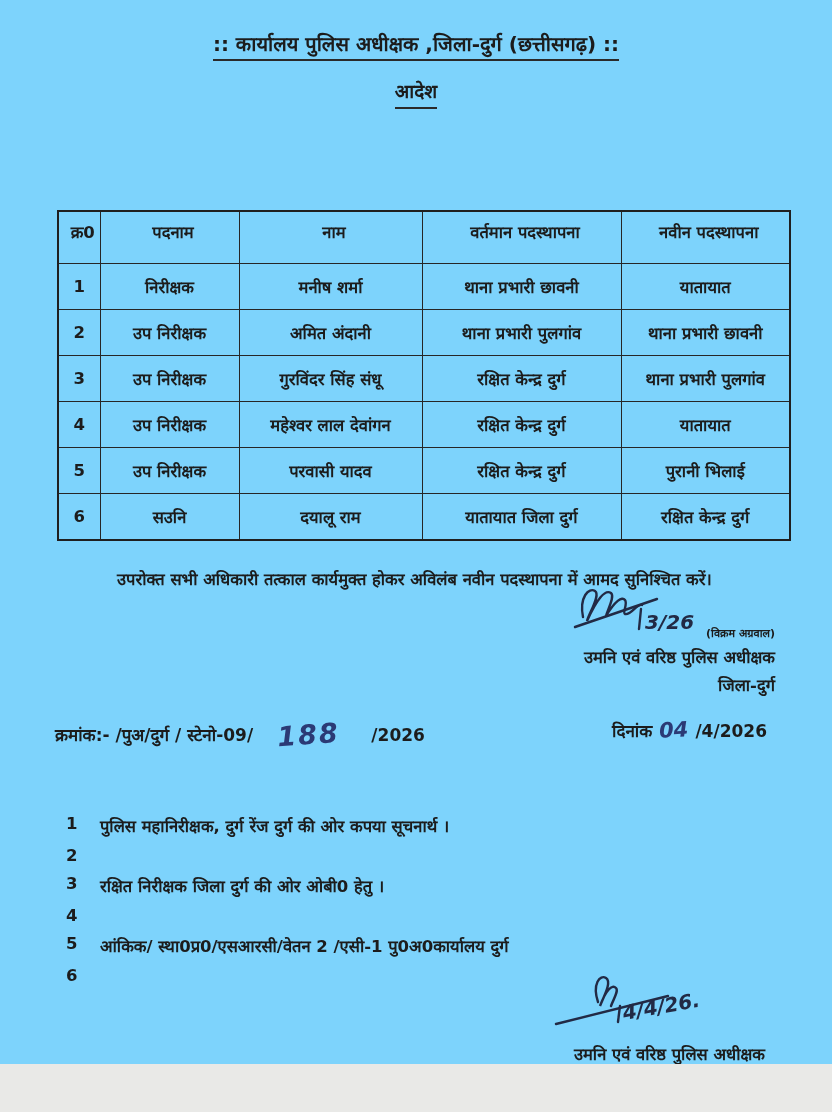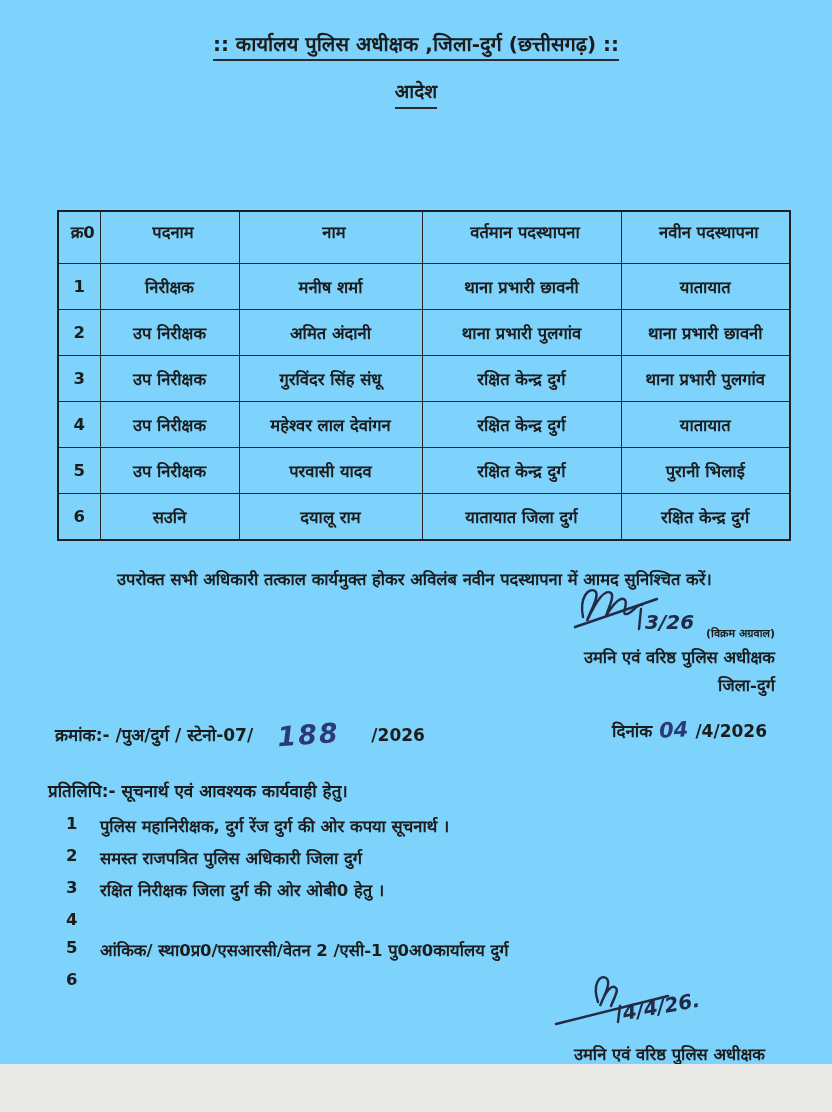--- a/index.html
+++ b/index.html
@@ -201,41 +201,39 @@
       <text class="sig-ink-text" x="100" y="46">3/26</text>
     </svg>
     <div class="sig-name">(विक्रम अग्रवाल)</div>
     <div class="sig-desig">उमनि एवं वरिष्ठ पुलिस अधीक्षक</div>
     <div class="sig-district">जिला-दुर्ग</div>
   </div>
 
   <div class="ref-line">
     <div class="ref-left">
       <span>क्रमांक:-</span>
-      <span>/पुअ/दुर्ग / स्टेनो-07/</span>
+      <span>/पुअ/दुर्ग / स्टेनो-09/</span>
       <span class="ink hw-number">188</span>
       <span>/2026</span>
     </div>
     <div class="ref-right">
       <span>दिनांक</span>
       <span class="ink hw-date">04</span>
       <span>/4/2026</span>
     </div>
   </div>
 
-  <div class="copy-heading">प्रतिलिपि:- सूचनार्थ एवं आवश्यक कार्यवाही हेतु।</div>
 
   <div class="copy-list">
     <div class="copy-item">
       <span class="copy-no">1</span>
       <span>पुलिस महानिरीक्षक, दुर्ग रेंज दुर्ग की ओर कपया सूचनार्थ ।</span>
     </div>
     <div class="copy-item">
       <span class="copy-no">2</span>
-      <span>समस्त राजपत्रित पुलिस अधिकारी जिला दुर्ग</span>
     </div>
     <div class="copy-item">
       <span class="copy-no">3</span>
       <span>रक्षित निरीक्षक जिला दुर्ग की ओर ओबी0 हेतु ।</span>
     </div>
     <div class="copy-item">
       <span class="copy-no">4</span>
     </div>
     <div class="copy-item">
       <span class="copy-no">5</span>

